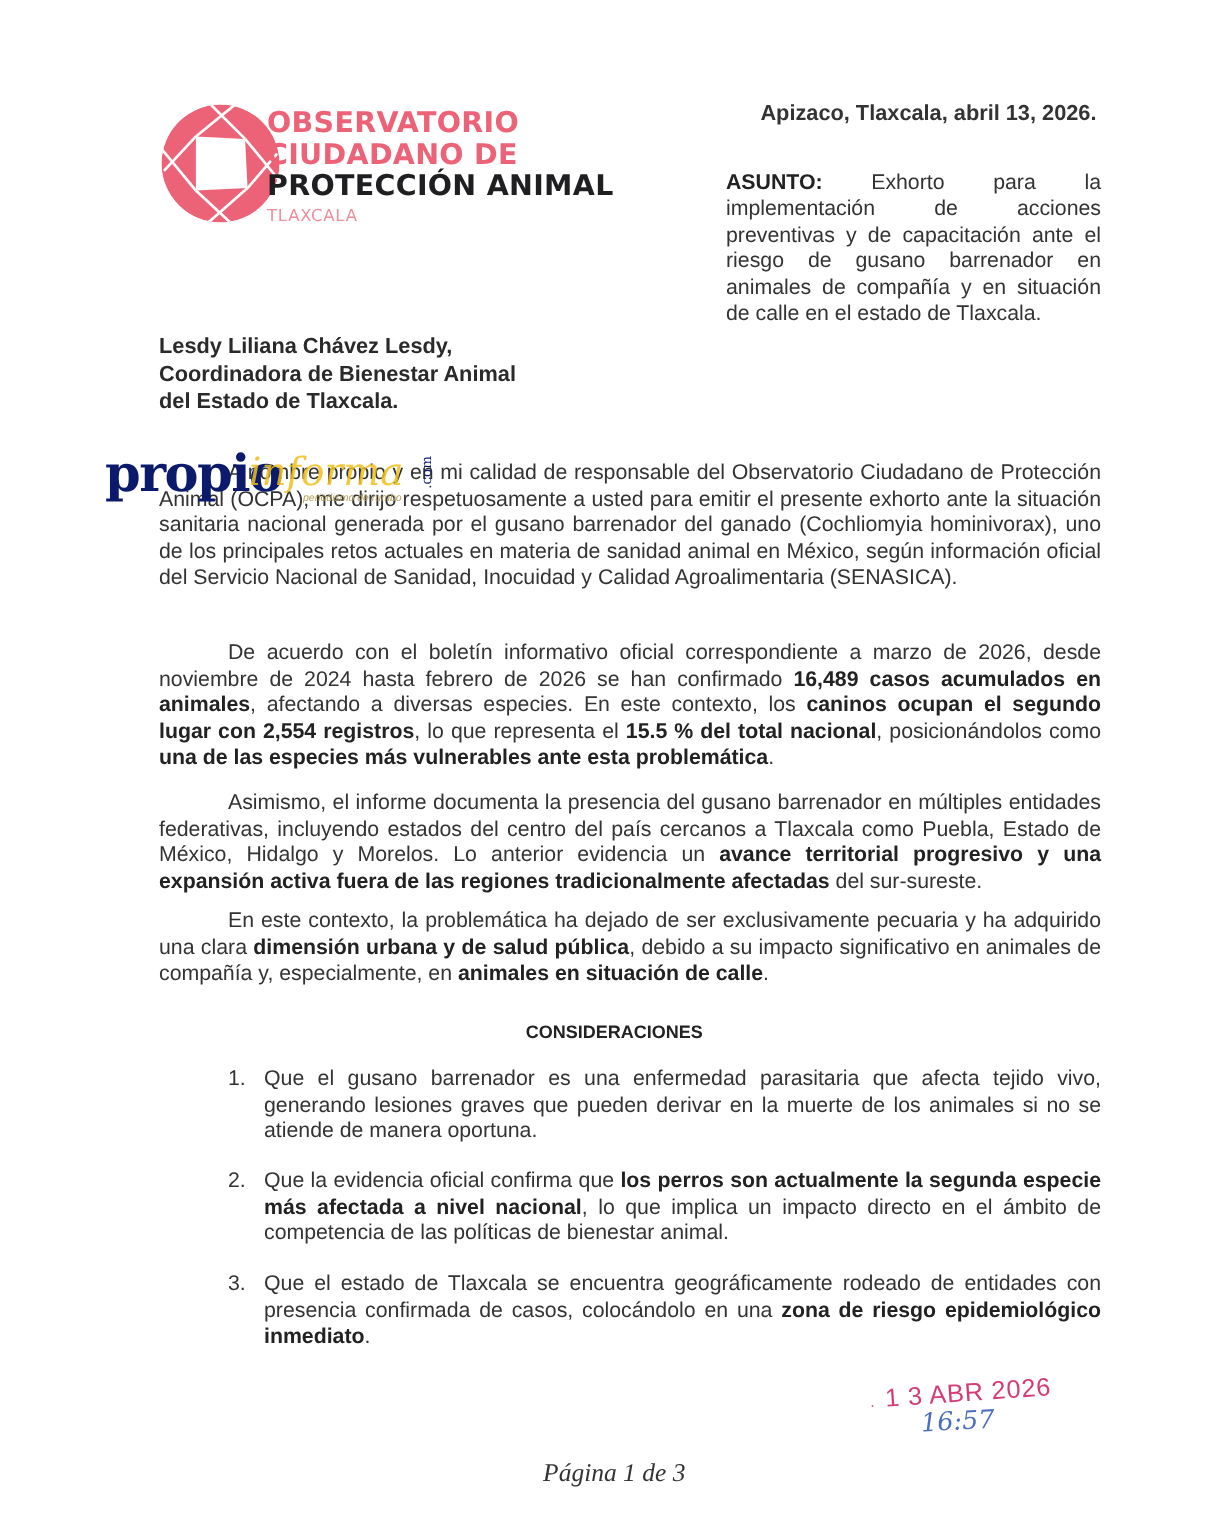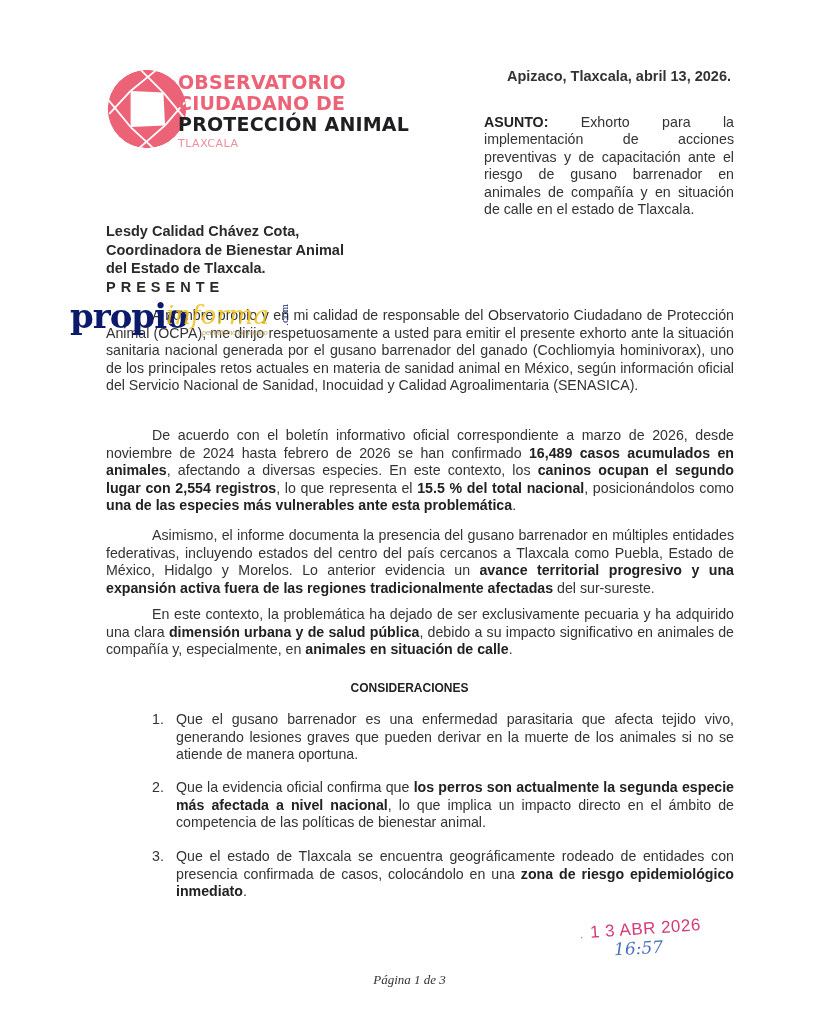--- a/index.html
+++ b/index.html
@@ -48,21 +48,21 @@
     #wm-ahora { position: absolute; left: 0; top: 0; font-family: "DejaVu Serif", serif; font-weight: bold; font-size: 34px; color: #0b1a6b; letter-spacing: -1px; }
     #wm-informa { position: absolute; left: 96px; top: 4px; font-family: "DejaVu Serif", serif; font-style: italic; font-size: 26px; color: #f0c01a; opacity: 0.85; }
     #wm-com { position: absolute; left: 210px; top: 8px; font-size: 9px; color: #0b1a6b; writing-mode: vertical-rl; transform: rotate(180deg); font-family: "DejaVu Serif", serif; }
     #wm-tagline { position: absolute; left: 132px; top: 33px; font-size: 7px; color: #b8a060; font-style: italic; }
 
     
     #stamp-date { left: 590px; top: 919px; font-size: 17px; color: #d43c78; transform: rotate(-4deg); font-family: "Liberation Sans Narrow", "Liberation Sans", sans-serif; letter-spacing: 0.5px; }
     #stamp-dot { left: 580px; top: 932px; font-size: 10px; color: #d43c78; }
     #stamp-time { left: 614px; top: 938px; font-size: 17px; color: #4b6fbf; font-family: "DejaVu Serif", serif; font-style: italic; transform: rotate(-3deg); }
 
-    #page-footer { left: 0; width: 819px; text-align: center; top: 972px; font-family: "Liberation Serif", serif; font-style: italic; font-size: 13px; color: #333; }
+    #page-footer { left: 0; width: 819px; text-align: center; top: 972px; font-family: "Liberation Serif", serif; font-style: italic; font-size: 17px; color: #333; }
   </style>
 </head>
 <body>
 
 <svg id="logo-mark" class="abs" viewBox="0 0 100 100">
   <defs>
     <clipPath id="circ">
         <circle cx="50" cy="50" r="48"></circle>
       </clipPath>
   </defs>
@@ -83,24 +83,23 @@
 </svg>
 <div id="logo-l1" class="abs logo-text">OBSERVATORIO</div>
 <div id="logo-l2" class="abs logo-text">CIUDADANO DE</div>
 <div id="logo-l3" class="abs logo-text">PROTECCIÓN ANIMAL</div>
 <div id="logo-l4" class="abs logo-text">TLAXCALA</div>
 
 <div id="date-line" class="abs">Apizaco, Tlaxcala, abril 13, 2026.</div>
 <div id="asunto" class="abs"><b>ASUNTO:</b><span> Exhorto para la implementación de acciones preventivas y de capacitación ante el riesgo de gusano barrenador en animales de compañía y en situación de calle en el estado de Tlaxcala.</span></div>
 
 <div id="recipient" class="abs">
-  <div>Lesdy Calidad Chávez Cota,</div>
+  <div>Lesdy Liliana Chávez Lesdy,</div>
   <div>Coordinadora de Bienestar Animal</div>
   <div>del Estado de Tlaxcala.</div>
-  <div id="presente">PRESENTE</div>
 </div>
 
 <div id="p1" class="abs para"><span class="indent"></span><span>A nombre propio y en mi calidad de responsable del Observatorio Ciudadano de Protección Animal (OCPA), me dirijo respetuosamente a usted para emitir el presente exhorto ante la situación sanitaria nacional generada por el gusano barrenador del ganado (Cochliomyia hominivorax), uno de los principales retos actuales en materia de sanidad animal en México, según información oficial del Servicio Nacional de Sanidad, Inocuidad y Calidad Agroalimentaria (SENASICA).</span></div>
 <div id="p2" class="abs para"><span class="indent"></span><span>De acuerdo con el boletín informativo oficial correspondiente a marzo de 2026, desde noviembre de 2024 hasta febrero de 2026 se han confirmado </span><b>16,489 casos acumulados en animales</b><span>, afectando a diversas especies. En este contexto, los </span><b>caninos ocupan el segundo lugar con 2,554 registros</b><span>, lo que representa el </span><b>15.5 % del total nacional</b><span>, posicionándolos como </span><b>una de las especies más vulnerables ante esta problemática</b><span>.</span></div>
 <div id="p3" class="abs para"><span class="indent"></span><span>Asimismo, el informe documenta la presencia del gusano barrenador en múltiples entidades federativas, incluyendo estados del centro del país cercanos a Tlaxcala como Puebla, Estado de México, Hidalgo y Morelos. Lo anterior evidencia un </span><b>avance territorial progresivo y una expansión activa fuera de las regiones tradicionalmente afectadas</b><span> del sur-sureste.</span></div>
 <div id="p4" class="abs para"><span class="indent"></span><span>En este contexto, la problemática ha dejado de ser exclusivamente pecuaria y ha adquirido una clara </span><b>dimensión urbana y de salud pública</b><span>, debido a su impacto significativo en animales de compañía y, especialmente, en </span><b>animales en situación de calle</b><span>.</span></div>
 
 <div id="section-title" class="abs">CONSIDERACIONES</div>
 
 <div id="item1" class="abs item">

